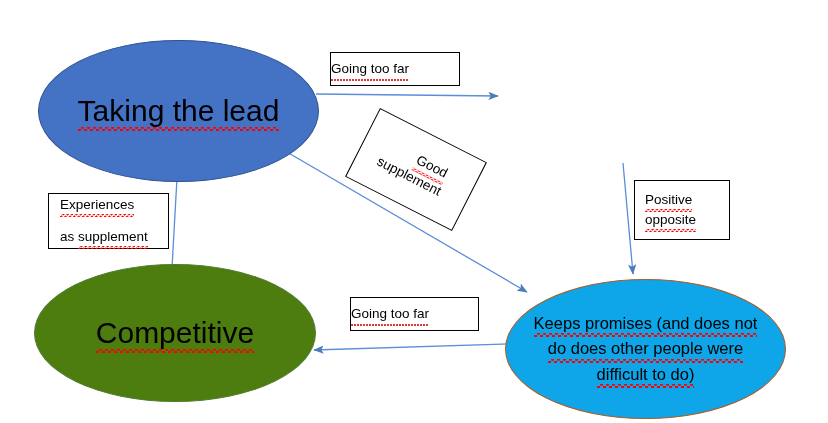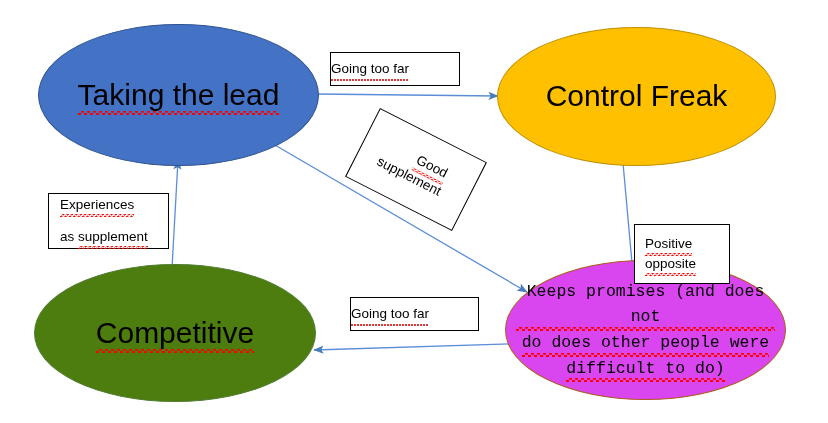--- a/index.html
+++ b/index.html
@@ -38,45 +38,44 @@
     color: #000000;
   }
   .node .node-label {
     display: block;
     width: 86%;
     line-height: 1.28;
     color: #000000;
   }
 
   #node-taking-the-lead {
-    left: 38px; top: 24px; width: 281px; height: 142px;
+    left: 38px; top: 40px; width: 281px; height: 142px;
     background: #4472C4;
     border: 1.6px solid #2F528F;
   }
   #node-taking-the-lead .node-label { font-size: 30px; }
 
   #node-control-freak {
     left: 497px; top: 27px; width: 279px; height: 139px;
     background: #FFC000;
     border: 1.6px solid #BF9000;
   }
   #node-control-freak .node-label { font-size: 30px; }
 
   #node-competitive {
     left: 34px; top: 264px; width: 282px; height: 138px;
     background: #4d7c0f;
     border: 1.6px solid #507E32;
   }
   #node-competitive .node-label { font-size: 30px; }
 
   #node-keeps-promises {
-    left: 505px; top: 260px; width: 281px; height: 140px;
-    background: #d946ef;
+    left: 505px; top: 279px; width: 281px; height: 140px;
+    background: #0ea5e9;
     border: 1.6px solid #AE5A21;
-    font-family: Liberation Mono, monospace;
   }
   #node-keeps-promises .node-label { font-size: 16.5px; width: 93%; line-height: 1.55; }
 
   
   .sq {
     position: relative;
     display: inline-block;
   }
   .sq::after {
     content: "";
@@ -140,21 +139,20 @@
     padding-left: 11px;
     justify-content: center;
     gap: 12px;
   }
   #label-positive-opposite {
     left: 634px; top: 180px; width: 96px; height: 60px;
     flex-direction: column;
     align-items: flex-start;
     padding-left: 10px;
     justify-content: center;
-    margin-top: 44px;
   }
   #label-good-supplement {
     left: 356px; top: 131px; width: 120px; height: 77px;
     transform: rotate(27deg);
     flex-direction: column;
     justify-content: center;
     align-items: center;
     line-height: 1.35;
   }
   #label-good-supplement .ls-line1 { margin-left: 26px; }
@@ -180,23 +178,20 @@
 
     <line x1="606" y1="341" x2="314" y2="350" stroke="#5B8DD9" stroke-width="1.3" marker-end="url(#arrowhead)"></line>
 
     <line x1="172" y1="268" x2="178" y2="160" stroke="#5B8DD9" stroke-width="1.3" marker-end="url(#arrowhead)"></line>
   </svg>
 
   <div class="node" id="node-taking-the-lead">
     <span class="node-label"><span class="sq">Taking the lead</span></span>
   </div>
 
-  <div class="node" id="node-control-freak">
-    <span class="node-label">Control Freak</span>
-  </div>
 
   <div class="node" id="node-competitive">
     <span class="node-label"><span class="sq">Competitive</span></span>
   </div>
 
   <div class="node" id="node-keeps-promises">
     <span class="node-label">
       <span class="sq">Keeps promises (and does not</span><br>
       <span class="sq">do does other people were</span><br>
       <span class="sq">difficult to do)</span>

